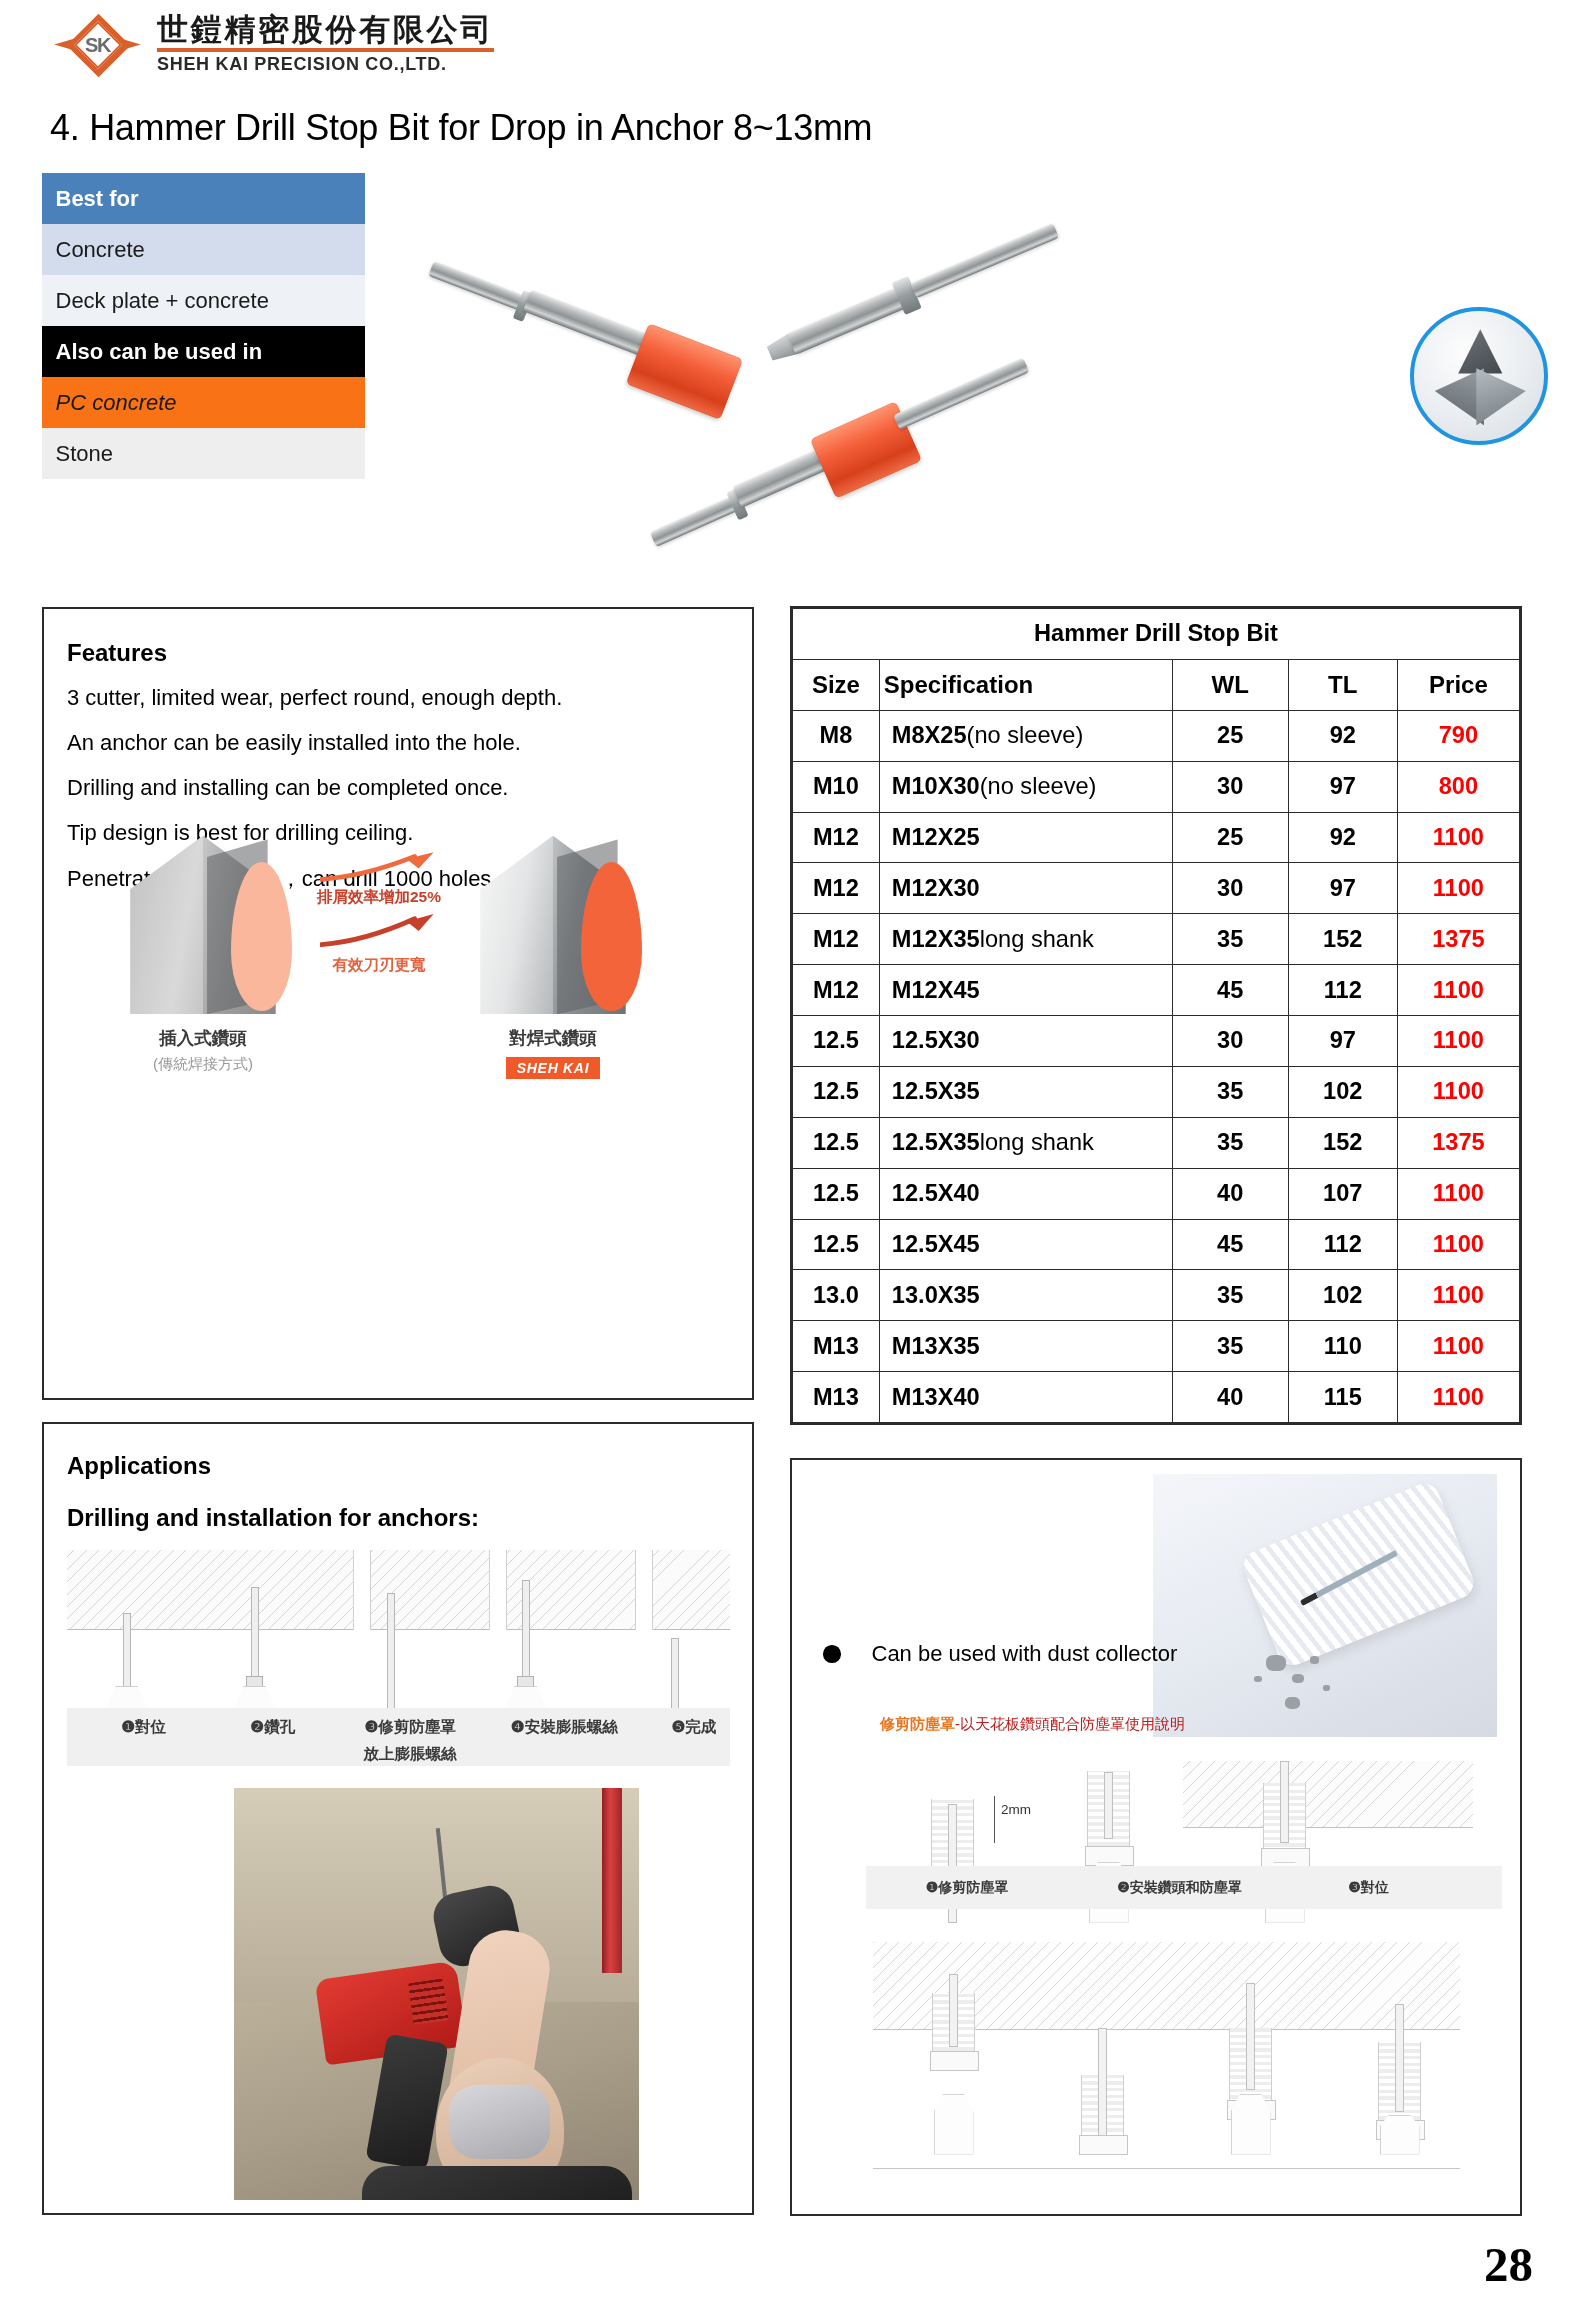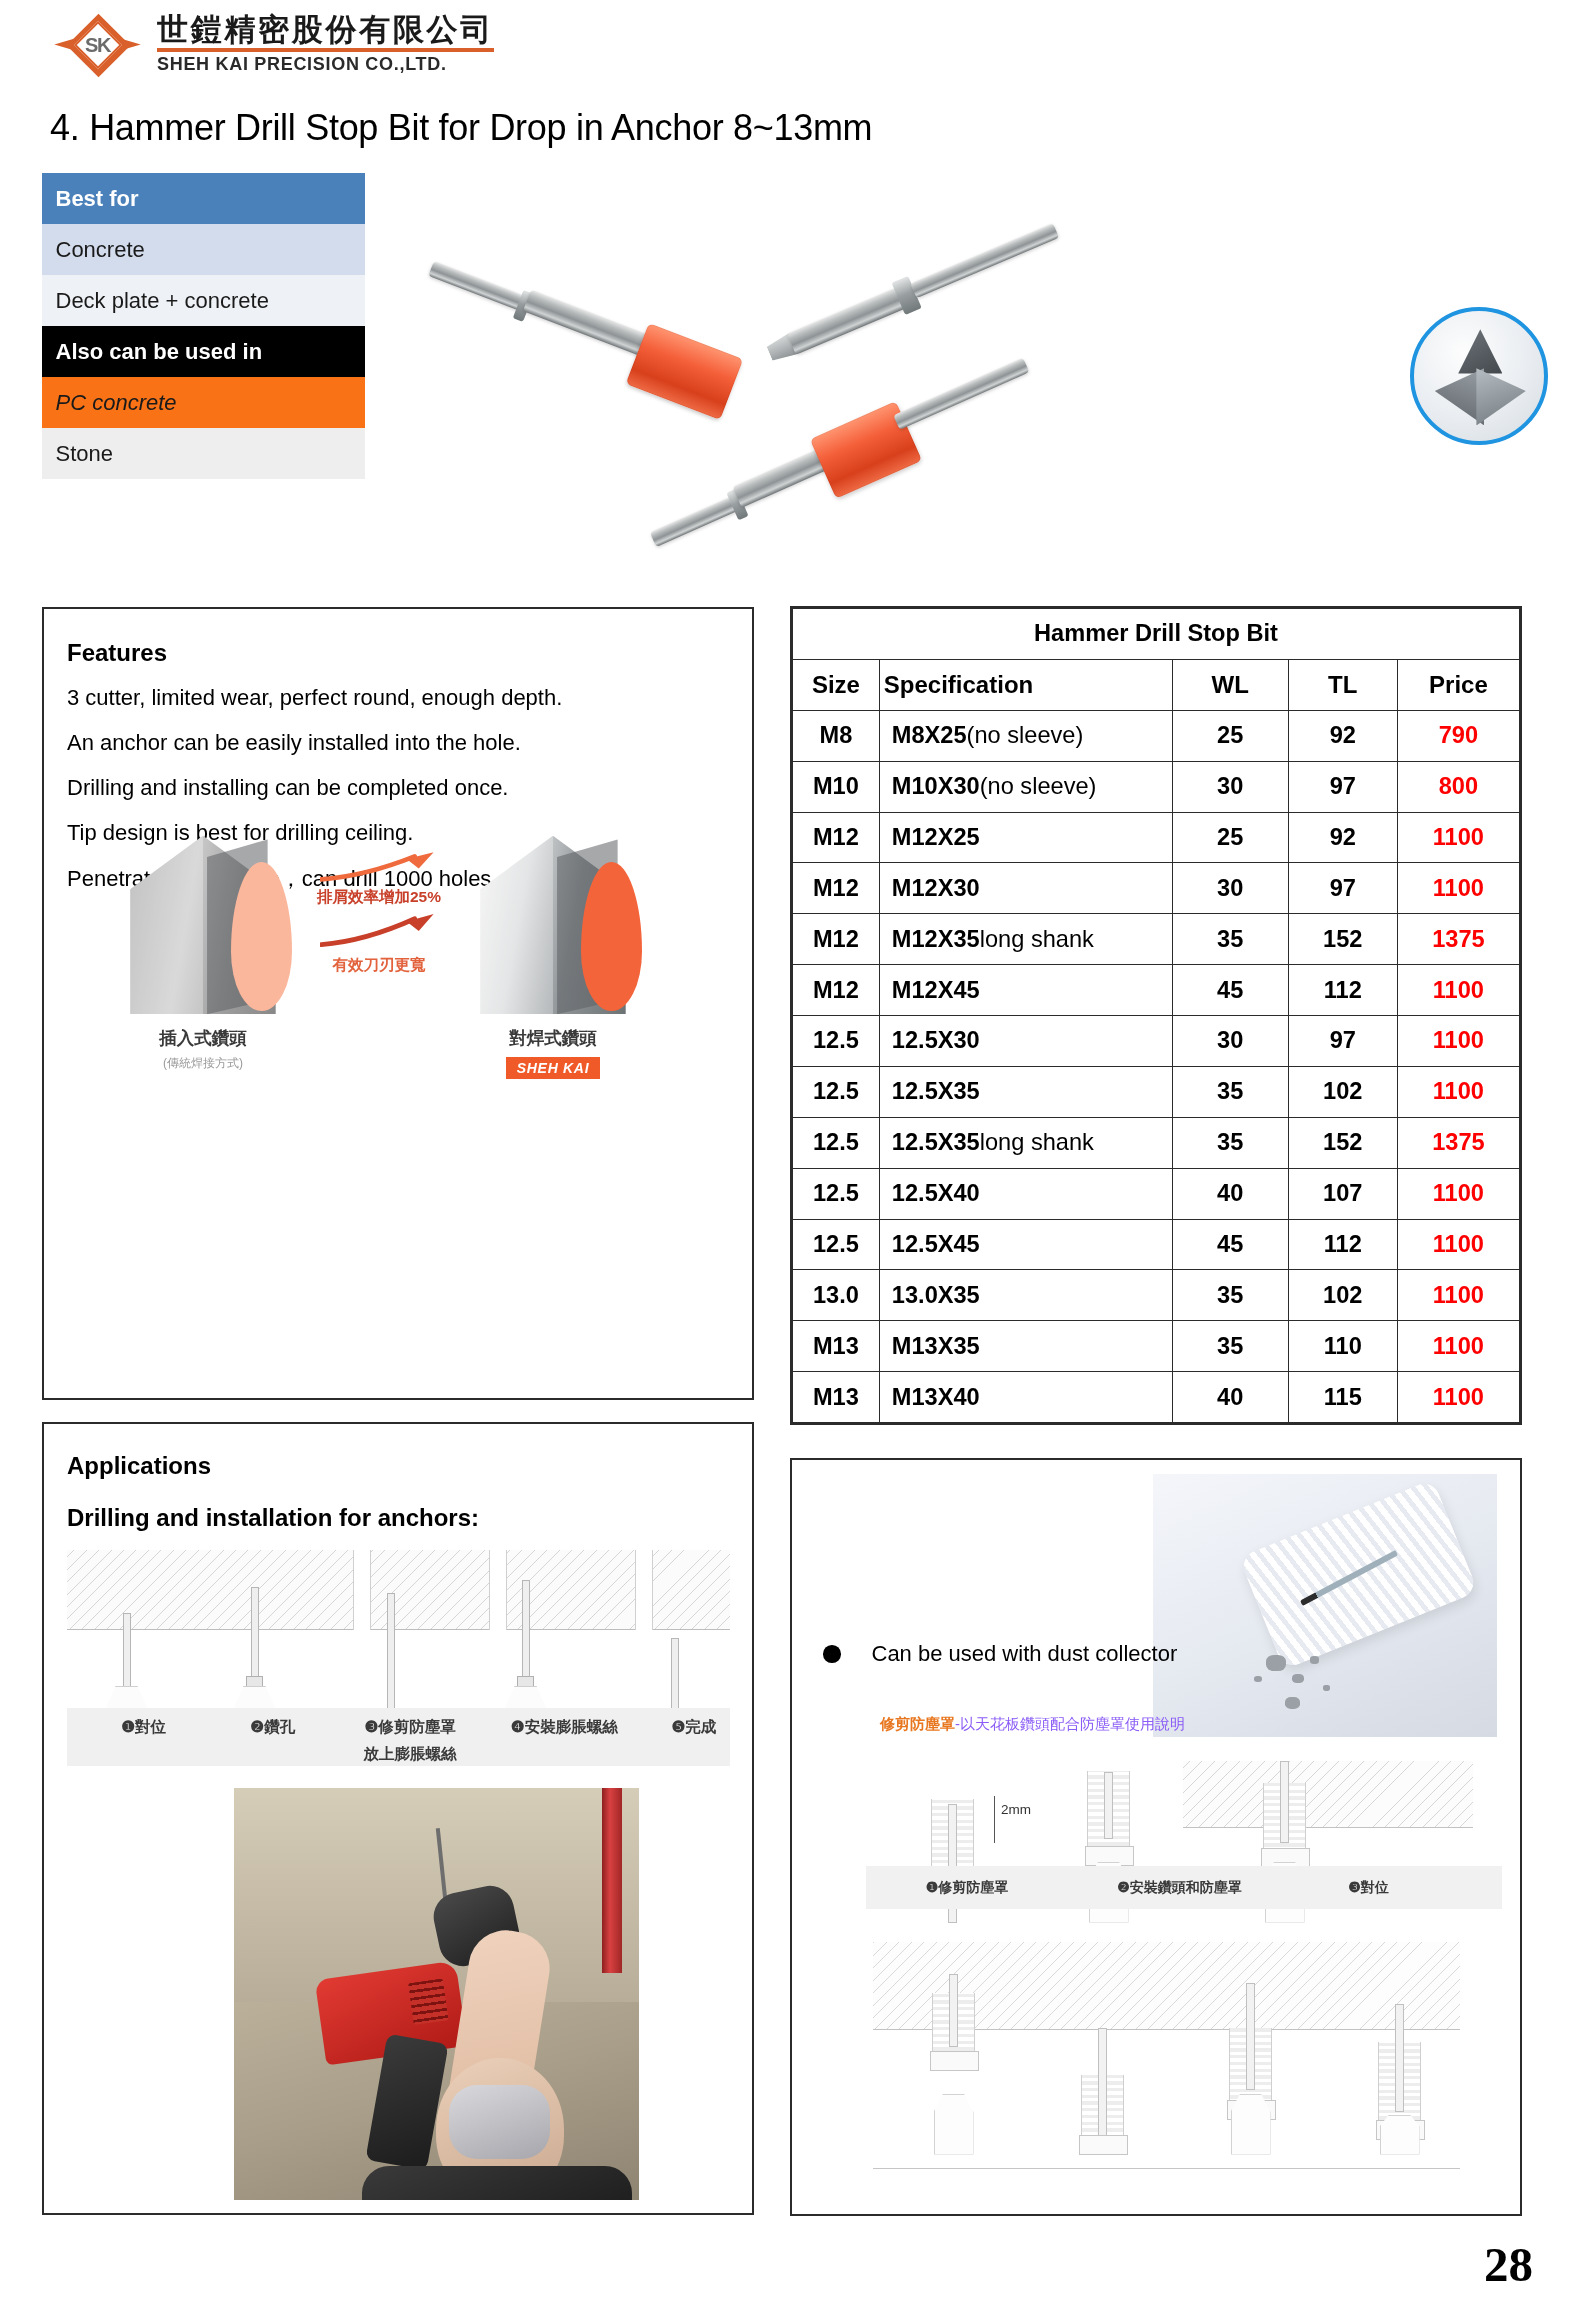--- a/index.html
+++ b/index.html
@@ -150,21 +150,21 @@
     position: absolute; left: 253px; top: 19px; width: 115px; height: 34px;
   }
   .cmp .arrow2-label {
     position:absolute; left: 238px; top: 55px; width: 148px; text-align:center;
     font-size: 15.5px; color:#c8402a; font-weight:bold; white-space:nowrap;
   }
   .cmp .cap-old, .cmp .cap-new { position:absolute; top: 194px; width: 202px; text-align:center; }
   .cmp .cap-old { left: 35px; }
   .cmp .cap-new { left: 385px; }
   .cap-main { font-size: 17.5px; font-weight:bold; color:#3a3a3a; }
-  .cap-sub  { font-size: 12px; color:#9a9a9a; margin-top:5.4px; }
+  .cap-sub  { font-size: 15px; color:#9a9a9a; margin-top:5.4px; }
   .shehkai-badge {
     display:inline-block; margin-top: 6.7px; background:#f05a28; color:#fff;
     font-size: 14px; font-weight:bold; font-style:italic; padding: 3.4px 10.8px; letter-spacing:0.7px;
   }
 
   
   .spec { left: 790px; top: 606px; width: 732px; height: 819px; border:2px solid #2b2b2b; }
   table.spec-t { width:100%; height:100%; border-collapse: collapse; }
   table.spec-t td, table.spec-t th { border: 1.3px solid #2b2b2b; text-align:center; }
   .spec-title { font-size: 25px; font-weight: bold; height: 49px; }
@@ -283,21 +283,21 @@
   .dust-photo .deb { position:absolute; background:#9aa0a5; border-radius:40%; }
   .bullet-row {
     position:absolute; left: 31px; top: 181px; display:flex; align-items:center; gap: 31px;
   }
   .bullet-dot { width: 17.5px; height: 17.5px; border-radius:50%; background:#000; }
   .bullet-txt { font-size: 22px; }
   .dust-note {
     position:absolute; left: 88px; top: 255px; font-size: 15px; white-space:nowrap;
   }
   .dust-note .hl { color:#e8761f; font-weight:bold; }
-  .dust-note .rest { color:#8b5cf6; }
+  .dust-note .rest { color:#b91c1c; }
 
   .dfig {
     position:absolute; left: 74px; top: 297px; width: 607px; height: 175px; overflow:hidden;
   }
   .dfig .ceil3 {
     position:absolute; right: 0; top: 4px; width: 290px; height: 67px;
     background: repeating-linear-gradient(-45deg, #d6d6d6 0 0.7px, transparent 0.7px 8.8px), #fcfcfc;
     border-bottom:1.3px solid #c2c2c2;
   }
   .dfig .unit { position:absolute; bottom: 9.4px; }

